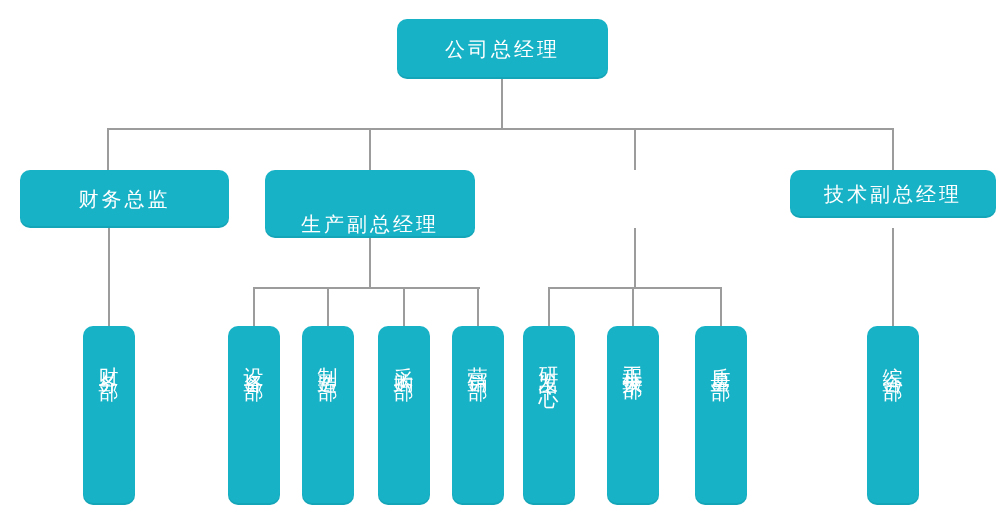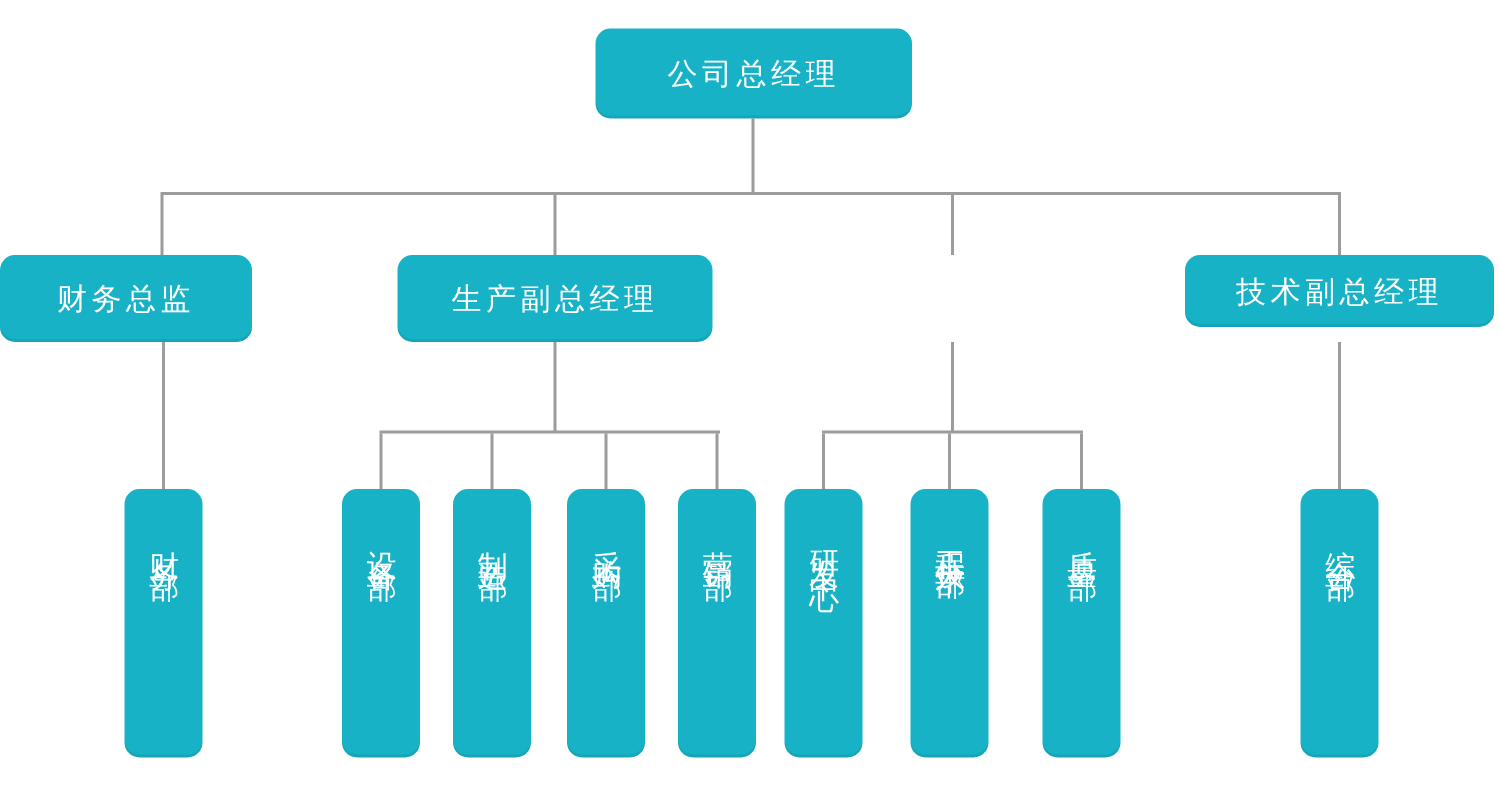--- a/index.html
+++ b/index.html
@@ -78,24 +78,24 @@
   <div class="line" style="left:548px; top:289px; width:2px; height:37px;"></div>
   <div class="line" style="left:632px; top:289px; width:2px; height:37px;"></div>
   <div class="line" style="left:720px; top:289px; width:2px; height:37px;"></div>
 
   <div class="line" style="left:892px; top:228px; width:2px; height:98px;"></div>
 
   <div class="node h" style="left:397px; top:19px; width:211px; height:60px;align-items:center;">
     <span class="lbl">公司总经理</span>
   </div>
 
-  <div class="node h" style="left:0; top:170px; width:168px; height:58px;">
+  <div class="node h" style="left:20px; top:170px; width:209px; height:58px;">
     <span class="lbl">财务总监</span>
   </div>
-  <div class="node h" style="left:265px; top:170px; width:210px; height:58px;">
+  <div class="node h" style="left:265px; top:170px; width:210px; height:68px;align-items:flex-end;">
     <span class="lbl">生产副总经理</span>
   </div>
   <div class="node h" style="left:790px; top:170px; width:206px; height:48px;">
     <span class="lbl">技术副总经理</span>
   </div>
 
   <div class="node v" style="left:83px; top:326px; width:52px; height:179px;">
     <span class="lbl">财务部</span>
   </div>
   <div class="node v" style="left:228px; top:326px; width:52px; height:179px;">

